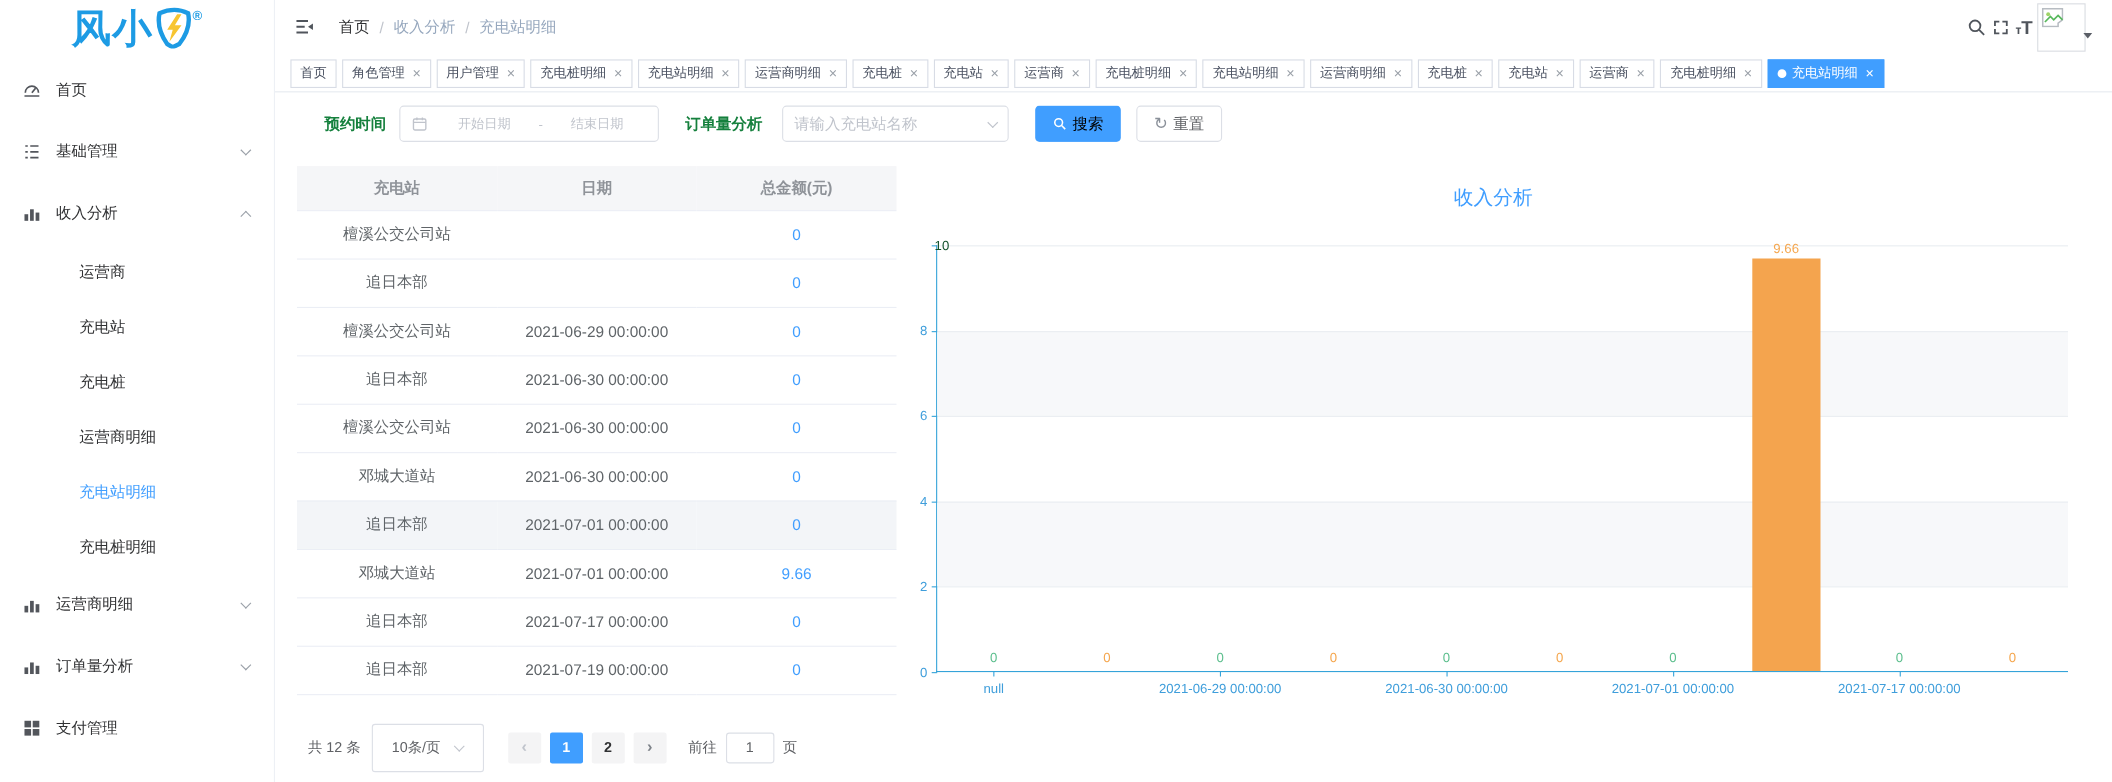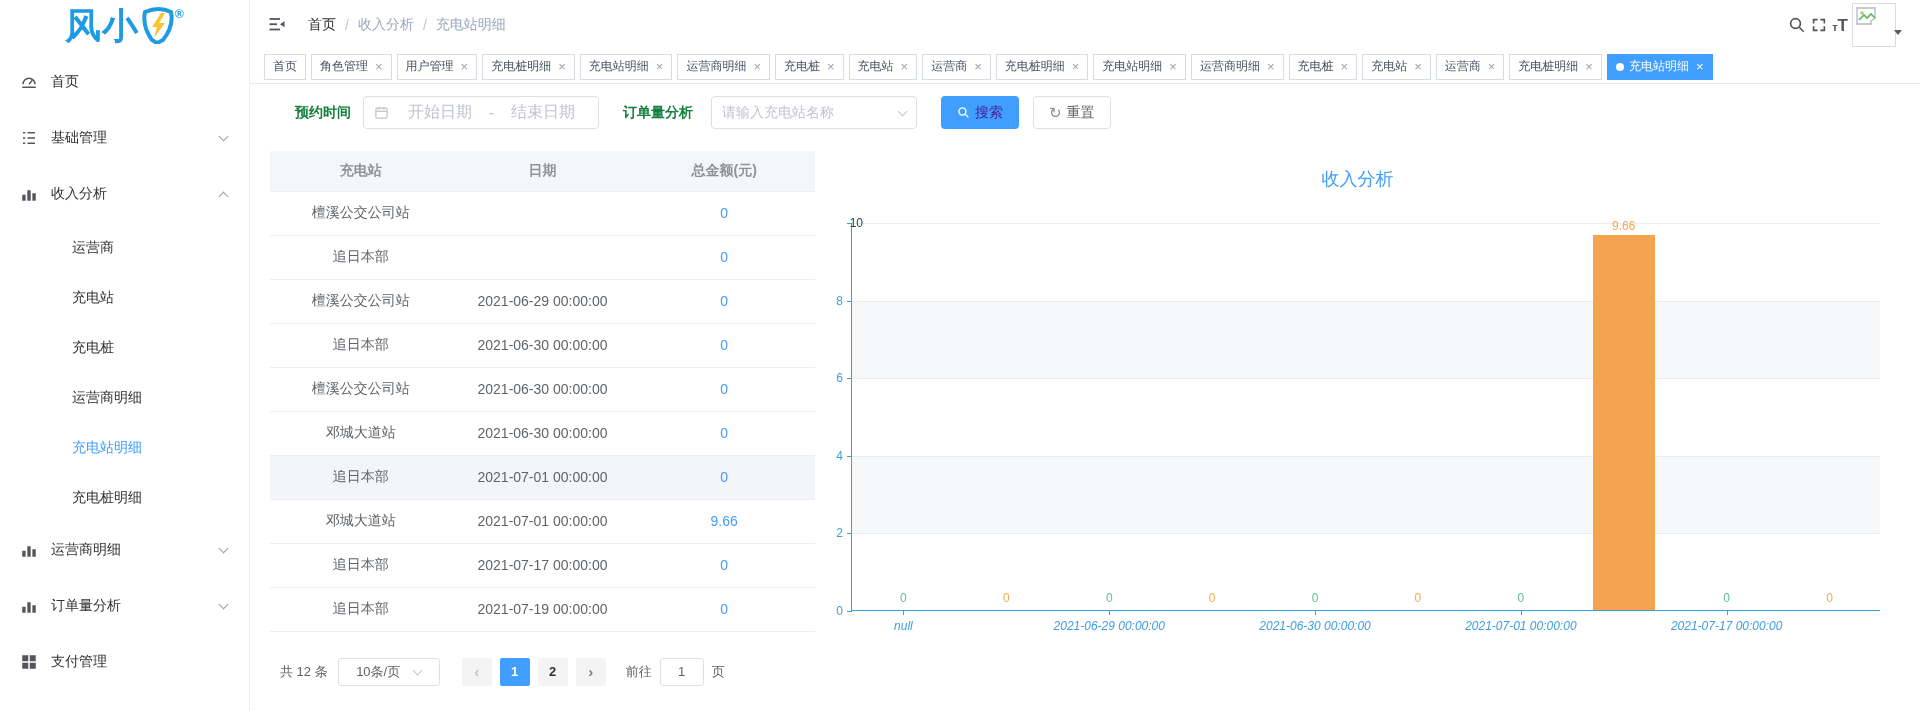--- a/index.html
+++ b/index.html
@@ -50,48 +50,48 @@
   .tab.active { background:#409eff; border-color:#409eff; color:#fff; }
   .tab.active .dot { display:inline-block; }
   .tab.active .close { color:#fff; }
 
   .content { flex:1; padding:12px 20px 0 20px; position:relative; }
 
   
   .filter-row { display:flex; align-items:center; margin-left:25px; gap:10px; font-size:14px; height:33px; }
   .f-label { font-weight:bold; color:#15803d; margin-right:2px; }
   .date-range { width:236px; height:33px; border:1px solid #dcdfe6; border-radius:4px;
-    display:flex; align-items:center; padding:12px 10px; color:#c0c4cc; font-size:16px; background:#fff; cursor:text; }
+    display:flex; align-items:center; padding:12px 10px; color:#c0c4cc; font-size:12px; background:#fff; cursor:text; }
   .date-range .cal { display:inline-flex; color:#c0c4cc; margin-right:6px; }
   .date-range .ph { flex:1; text-align:center; }
   .date-range .sep { padding:0 4px; color:#c0c4cc; }
   .select-box { width:206px; height:33px; border:1px solid #dcdfe6; border-radius:4px;
     display:flex; align-items:center; justify-content:space-between; padding:0 10px;
     color:#c0c4cc; font-size:14px; background:#fff; cursor:pointer; margin-left:6px; }
   .sel-caret { width:7px; height:7px; border-right:1.5px solid #c0c4cc; border-bottom:1.5px solid #c0c4cc;
     transform:rotate(45deg); margin-top:-3px; }
   .btn { height:33px; border-radius:4px; font-size:14px; display:inline-flex; align-items:center;
     gap:5px; padding:0 15px; cursor:pointer; border:1px solid transparent; }
-  .btn-search { background:#409eff; color:#4c1d95; margin-left:14px; }
+  .btn-search { background:#409eff; color:#000000; margin-left:14px; }
   .btn-reset { background:#fff; color:#606266; border-color:#dcdfe6; margin-left:4px; }
   .reset-glyph { font-size:15px; color:#8a9099; line-height:1; }
 
   
   .body-row { display:flex; margin-top:22px; }
   .table-wrap { width:545px; flex:0 0 545px; }
   table { width:100%; border-collapse:collapse; font-size:14px; table-layout:fixed; }
   thead th { background:#f5f6f8; color:#8f9399; font-weight:bold; height:40px;
     border-bottom:1px solid #ebeef5; }
   tbody td { height:44px; text-align:center; color:#5f6468; border-bottom:1px solid #ebeef5; }
   tbody tr.highlight { background:#f3f5f8; }
   td.amount { color:#409eff; cursor:pointer; }
 
   .pagination { display:flex; align-items:center; margin:26px 0 0 10px; font-size:13px; color:#606266; }
   .pg-total { margin-right:10px; }
-  .page-size-select { width:102px; height:28px; border:1px solid #dcdfe6; border-radius:3px;
+  .page-size-select { width:102px; height:44px; border:1px solid #dcdfe6; border-radius:3px;
     display:flex; align-items:center; justify-content:center; gap:14px; cursor:pointer; margin-right:18px; }
   .pg-btn { min-width:30px; height:28px; background:#f4f4f5; border-radius:2px; margin:0 4px;
     display:inline-flex; align-items:center; justify-content:center; color:#303133;
     font-size:13px; cursor:pointer; font-weight:bold; }
   .pg-btn.arrow { color:#7d8289; font-size:15px; }
   .pg-btn.arrow.disabled { color:#c0c4cc; }
   .pg-btn.page.active { background:#409eff; color:#fff; }
   .goto { display:flex; align-items:center; gap:8px; margin-left:16px; }
   .goto-input { width:44px; height:28px; border:1px solid #dcdfe6; border-radius:3px;
     text-align:center; color:#606266; font-size:13px; line-height:26px; background:#fff; }
@@ -103,21 +103,21 @@
   .plot { position:absolute; left:36px; top:72px; width:1029px; height:388px;
     border-left:1px solid #35a3d9; border-bottom:1px solid #35a3d9; }
   .band { position:absolute; left:0; width:100%; }
   .gridline { position:absolute; left:0; width:100%; height:1px; background:#e9edf1; }
   .ytick-label { position:absolute; transform:translate(-100%,-50%); left:-9px; font-size:12px; }
   .ytick-mark { position:absolute; left:-5px; width:5px; height:1px; background:#35a3d9; }
   .bar { position:absolute; bottom:0; }
   .val-label { position:absolute; font-size:12px; transform:translateX(-50%); }
   .xtick-mark { position:absolute; top:100%; width:1px; height:5px; background:#35a3d9; }
   .xtick-label { position:absolute; top:100%; margin-top:9px; transform:translateX(-50%);
-    font-size:12px; white-space:nowrap;font-style:italic; }
+    font-size:12px; white-space:nowrap; }
 </style>
 </head>
 <body>
 
 <div class="app">
 
   <aside class="sidebar">
     <div class="logo">
       <span class="logo-text">风小</span>
       <svg class="logo-bolt" viewBox="0 0 34 38">

